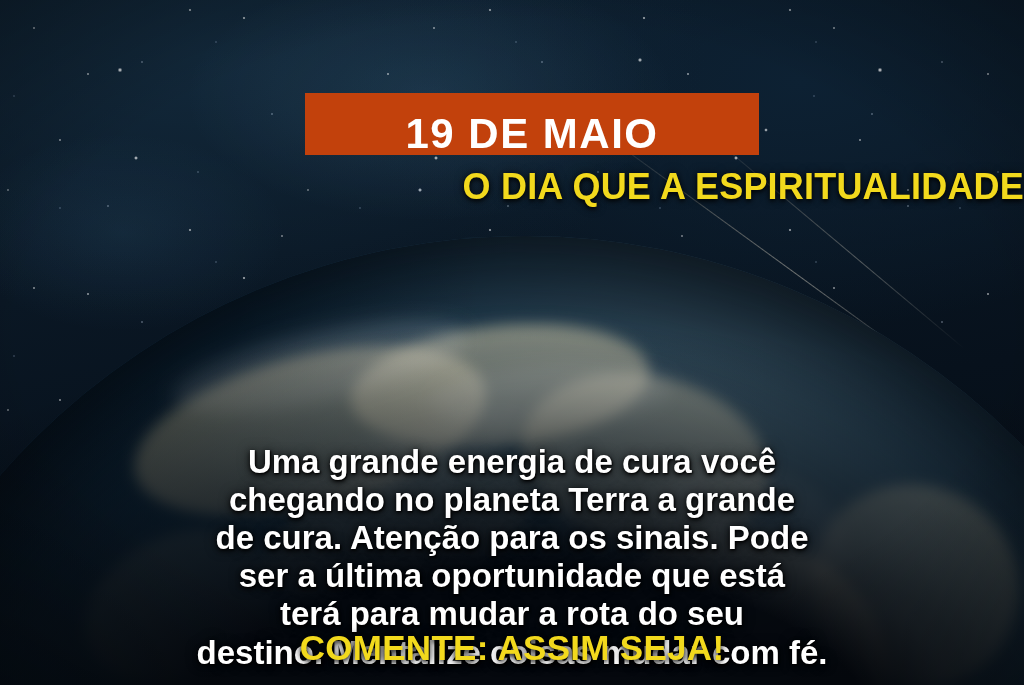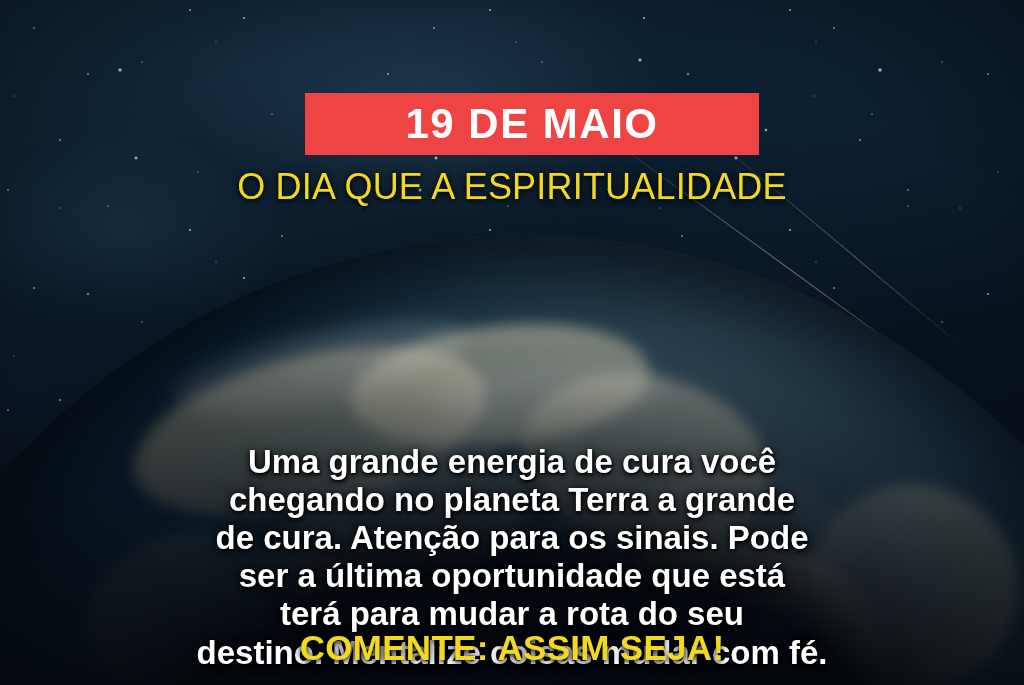--- a/index.html
+++ b/index.html
@@ -210,44 +210,44 @@
     position: absolute;
     inset: 0;
   }
 
   .date-banner {
     position: absolute;
     left: 305px;
     top: 93px;
     width: 454px;
     height: 62px;
-    background: #ef4444;
+    background: #c2410c;
     display: flex;
-    align-items: center;
+    align-items: flex-end;
     justify-content: center;
   }
   .date-banner span {
     color: #ffffff;
     font-size: 42px;
     font-weight: 700;
     letter-spacing: 1.5px;
     line-height: 1;
     text-transform: uppercase;
     white-space: nowrap;
   }
 
   .headline {
     position: absolute;
     left: 0;
     right: 0;
     top: 166px;
-    text-align: center;
+    text-align: right;
     color: #f2d91d;
     font-size: 36px;
-    font-weight: 400;
+    font-weight: 700;
     line-height: 1.18;
     letter-spacing: .2px;
     text-transform: uppercase;
     text-shadow:
        0 2px 4px rgba(0,0,0,.85),
        0 0 10px rgba(0,0,0,.6);
   }
   .headline .hl-line { display: block; }
 
   .body-copy {

